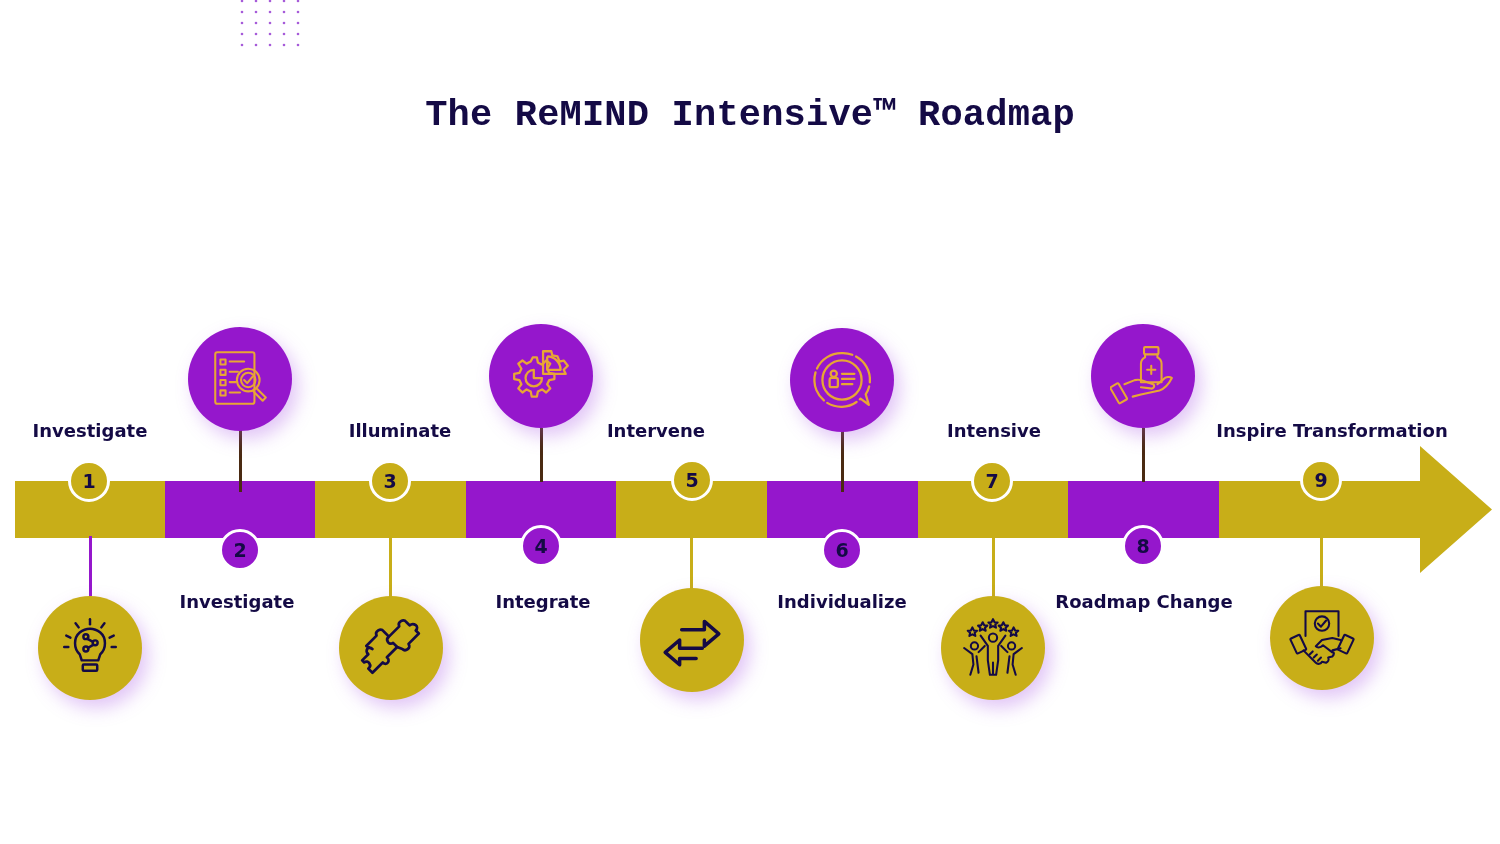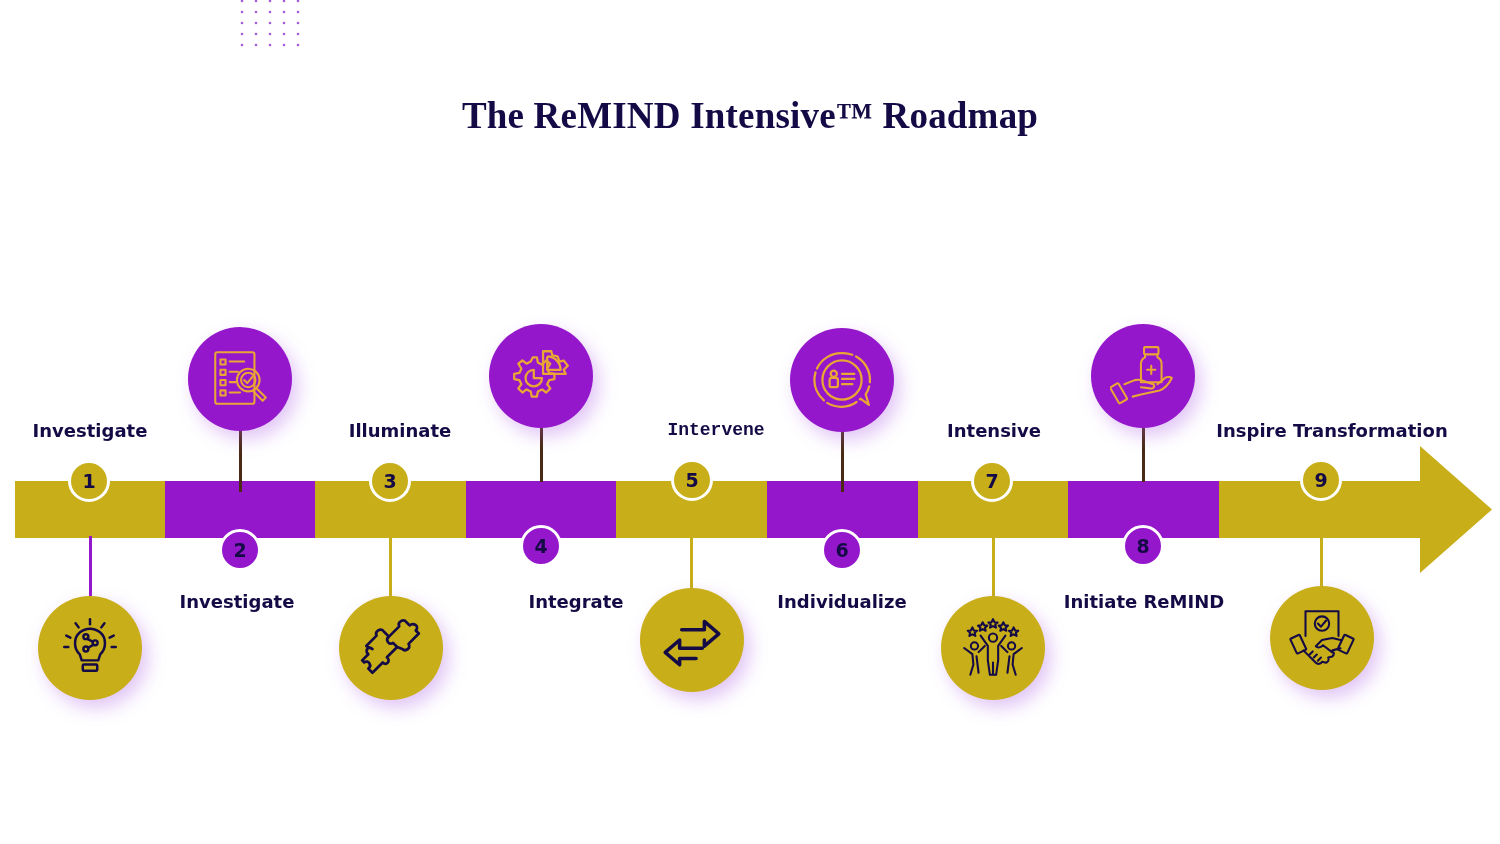--- a/index.html
+++ b/index.html
@@ -1,20 +1,20 @@
 <!DOCTYPE html>
 <html><head>
 <meta charset="utf-8">
 <style>
   html, body { margin:0; padding:0; }
   body { width:1500px; height:844px; background:#ffffff; position:relative; overflow:hidden;
          font-family:"Liberation Sans", sans-serif; }
   .dots { position:absolute; left:238px; top:-3px; width:64px; height:52px; }
   .title { position:absolute; left:0; width:1500px; top:94px; text-align:center;
-           font-family:Liberation Serif, serif; font-weight:bold; font-size:37px; color:#140A45; letter-spacing:0.2px; }
+           font-family:Liberation Mono, monospace; font-weight:bold; font-size:37px; color:#140A45; letter-spacing:0.2px; }
   .seg { position:absolute; top:481px; height:57px; width:151px; }
   .gold { background:#C8AE18; }
   .purple { background:#9517CC; }
   .arrow-head { position:absolute; left:1370px; top:446px; width:122px; height:127px; }
   .num { position:absolute; width:36px; height:36px; border-radius:50%; border:3px solid #ffffff;
          font-family:"DejaVu Sans", sans-serif; font-weight:bold; font-size:19px; color:#140A45;
          display:flex; align-items:center; justify-content:center; box-sizing:content-box; }
   .num.g { background:#C8AE18; }
   .num.p { background:#9517CC; }
   .label { position:absolute; font-family:"DejaVu Sans", sans-serif; font-weight:bold; font-size:18px; color:#140A45;
@@ -90,25 +90,25 @@
 <div class="num p" style="left:520px; top:525px;">4</div>
 <div class="num g" style="left:671px; top:459px;">5</div>
 <div class="num p" style="left:821px; top:529px;">6</div>
 <div class="num g" style="left:971px; top:460px;">7</div>
 <div class="num p" style="left:1122px; top:525px;">8</div>
 <div class="num g" style="left:1300px; top:459px;">9</div>
 
 <div class="label" style="left:90px; top:420px;">Investigate</div>
 <div class="label" style="left:237px; top:591px;">Investigate</div>
 <div class="label" style="left:400px; top:420px;">Illuminate</div>
-<div class="label" style="left:543px; top:591px;margin-left:33px;">Integrate</div>
-<div class="label" style="left:716px; top:420px;font-family:Liberation Mono, monospace;">Intervene</div>
+<div class="label" style="left:543px; top:591px;">Integrate</div>
+<div class="label" style="left:656px; top:420px;">Intervene</div>
 <div class="label" style="left:842px; top:591px;">Individualize</div>
 <div class="label" style="left:994px; top:420px;">Intensive</div>
-<div class="label" style="left:1144px; top:591px;">Initiate ReMIND</div>
+<div class="label" style="left:1144px; top:591px;">Roadmap Change</div>
 <div class="label" style="left:1332px; top:420px;">Inspire Transformation</div>
 
 <div class="icon-circle g" style="left:38px; top:596px;">
   <svg viewBox="0 0 64 64" fill="none" stroke="#140A45" stroke-width="2.4" stroke-linecap="round" stroke-linejoin="round">
     <path d="M22 38 C16 33 16 22 22 17 C28 12 36 12 42 17 C48 22 48 33 42 38 L40 44 L24 44 Z"></path>
     <rect x="25" y="48" width="14" height="6" rx="1"></rect>
     <line x1="32" y1="4" x2="32" y2="9"></line>
       <line x1="18" y1="8" x2="21" y2="12"></line>
       <line x1="46" y1="8" x2="43" y2="12"></line>
     <line x1="9" y1="20" x2="13" y2="22"></line>

